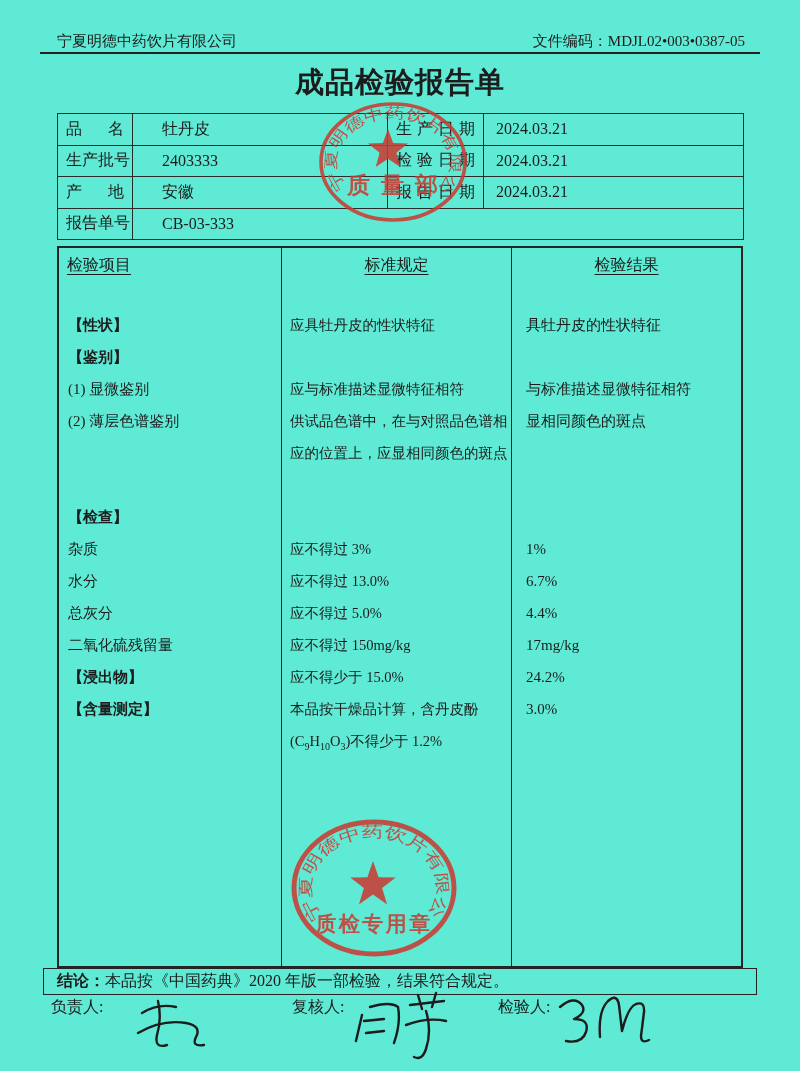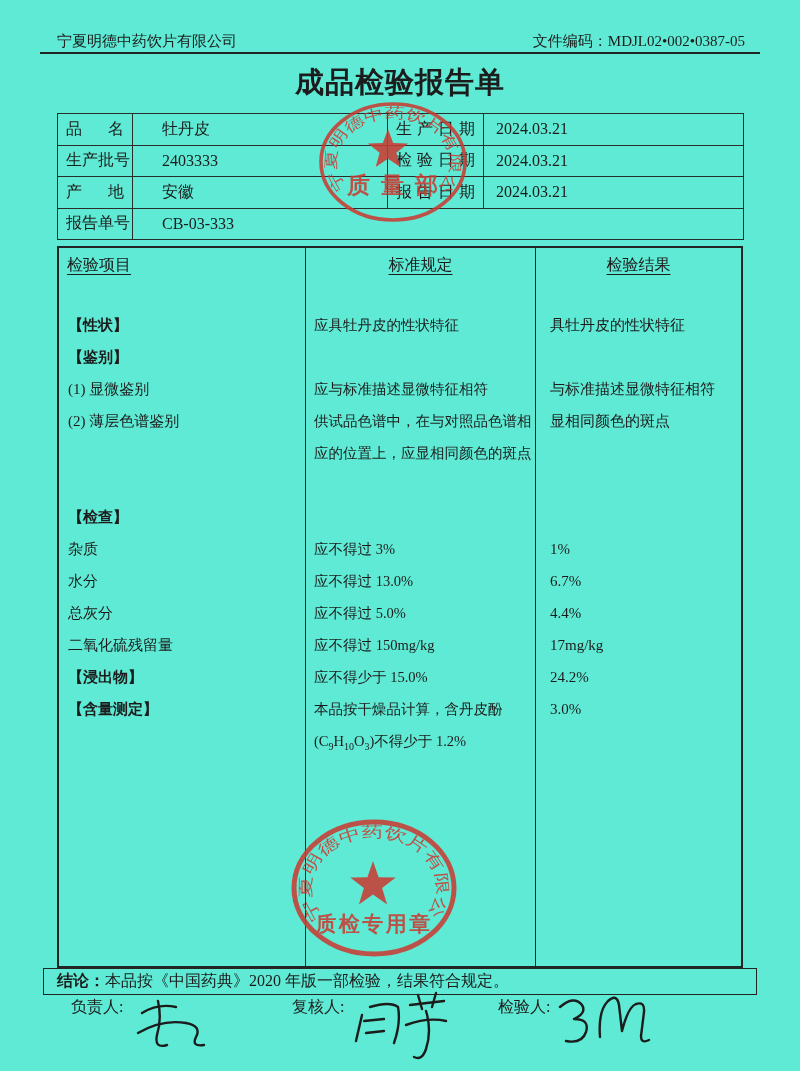--- a/index.html
+++ b/index.html
@@ -15,21 +15,21 @@
   .info-table{position:absolute;left:57px;top:113px;width:686px;border-collapse:collapse;
               table-layout:fixed;font-size:16px;}
   .info-table td{border:1.5px solid #2b2b2b;height:30.5px;padding:0 8px;white-space:nowrap;overflow:hidden;}
   .info-table td.jlab{text-align:justify;text-align-last:justify;}
   .info-table td.val{padding-left:29px;margin-top:32px;}
   .info-table td.dval{padding-left:12px;}
   
   .main-table{position:absolute;left:57px;top:246px;width:686px;height:722px;
               border:2px solid #242424;box-sizing:border-box;display:flex;}
   .mcol{position:relative;box-sizing:border-box;}
-  .c1{width:247px;border-right:1.5px solid #242424;}
+  .c1{width:223px;border-right:1.5px solid #242424;}
   .c2{width:230px;border-right:1.5px solid #242424;}
   .c3{flex:1;}
   .mhead{margin-top:7px;font-size:16px;text-align:center;}
   .c1 .mhead{text-align:left;padding-left:8px;}
   .mhead .u{text-decoration:underline;text-underline-offset:4px;}
   .mlines{position:absolute;top:61px;left:0;right:0;}
   .mline{height:32px;line-height:32px;padding-left:14px;font-size:15px;white-space:nowrap;}
   .c1 .mline{padding-left:9px;}
   .c2 .mline{font-size:14.5px;padding-left:8px;}
   .mline.bold{font-weight:bold;}
@@ -43,21 +43,21 @@
   .svg-abs{position:absolute;}
   .stamp{opacity:0.86;}
   .stamp text{font-family:"Liberation Serif","DejaVu Serif",serif;}
 </style>
 </head>
 <body>
 
 <div class="page">
 
   <div class="hdr-company">宁夏明德中药饮片有限公司</div>
-  <div class="hdr-code"><span>文件编码：</span><span>MDJL02•002•0387-05</span></div>
+  <div class="hdr-code"><span>文件编码：</span><span>MDJL02•003•0387-05</span></div>
   <div class="hdr-rule"></div>
   <div class="title">成品检验报告单</div>
 
   <table class="info-table">
     <colgroup>
         <col style="width:75px">
         <col style="width:255px">
         <col style="width:96px">
         <col style="width:260px">
       </colgroup>
@@ -166,21 +166,21 @@
       </text>
       <polygon stroke="none" transform="translate(87,71)" points="0,-24 5.6,-7.8 22.8,-7.4 9.1,3 14.1,19.4 0,9.6 -14.1,19.4 -9.1,3 -22.8,-7.4 -5.6,-7.8"></polygon>
       <text x="88" y="117" text-anchor="middle" font-size="21" font-weight="bold" letter-spacing="2.5" stroke="none">质检专用章</text>
     </g>
   </svg>
 
   <div class="conclusion">
     <b>结论：</b><span>本品按《中国药典》2020 年版一部检验，结果符合规定。</span>
   </div>
 
-  <span class="sig-label" style="left:71px;">负责人:</span>
+  <span class="sig-label" style="left:51px;">负责人:</span>
   <span class="sig-label" style="left:292px;">复核人:</span>
   <span class="sig-label" style="left:498px;">检验人:</span>
 
   <svg class="svg-abs" style="left:100px;top:985px;" width="600" height="85" viewBox="0 0 600 85">
     <g fill="none" stroke="#1c1c1c" stroke-width="2.4" stroke-linecap="round" stroke-linejoin="round">
       <g>
         <path d="M42,28 q16,-10 34,-6"></path>
         <path d="M58,16 q4,18 -1,34 q-3,14 10,10"></path>
         <path d="M38,48 q24,-14 48,-10 q16,3 10,14 q-5,10 8,8"></path>
       </g>

